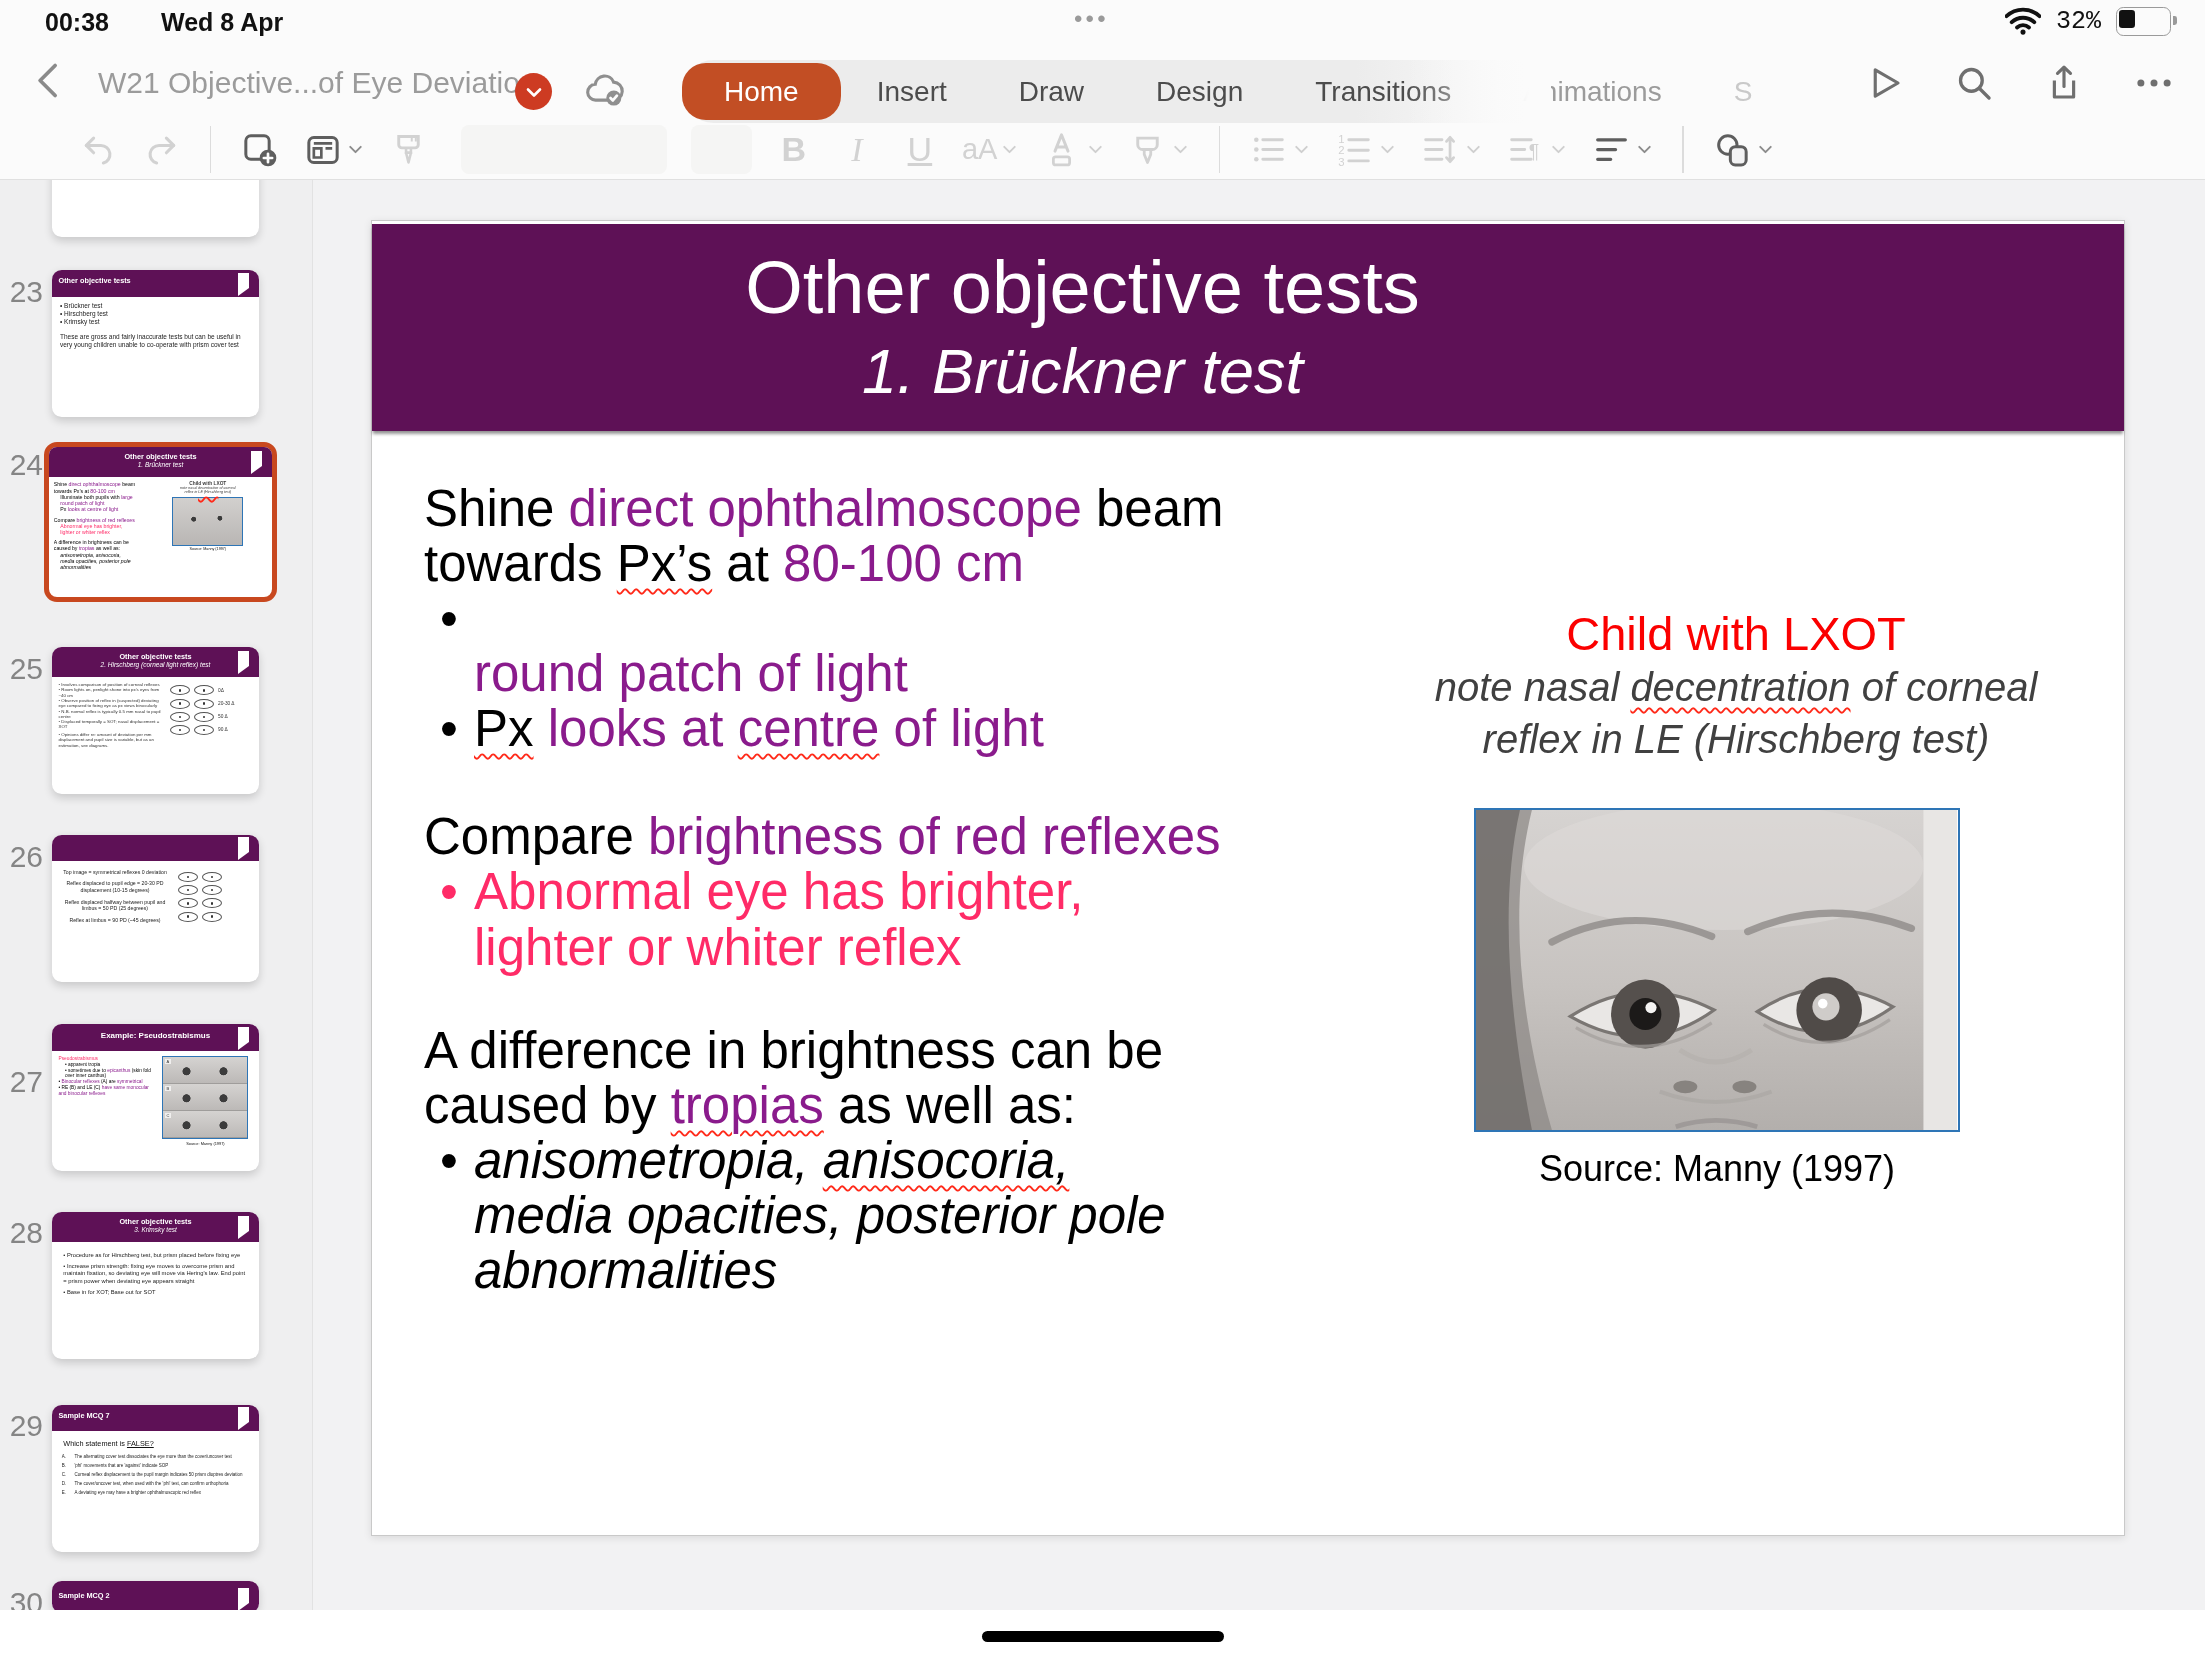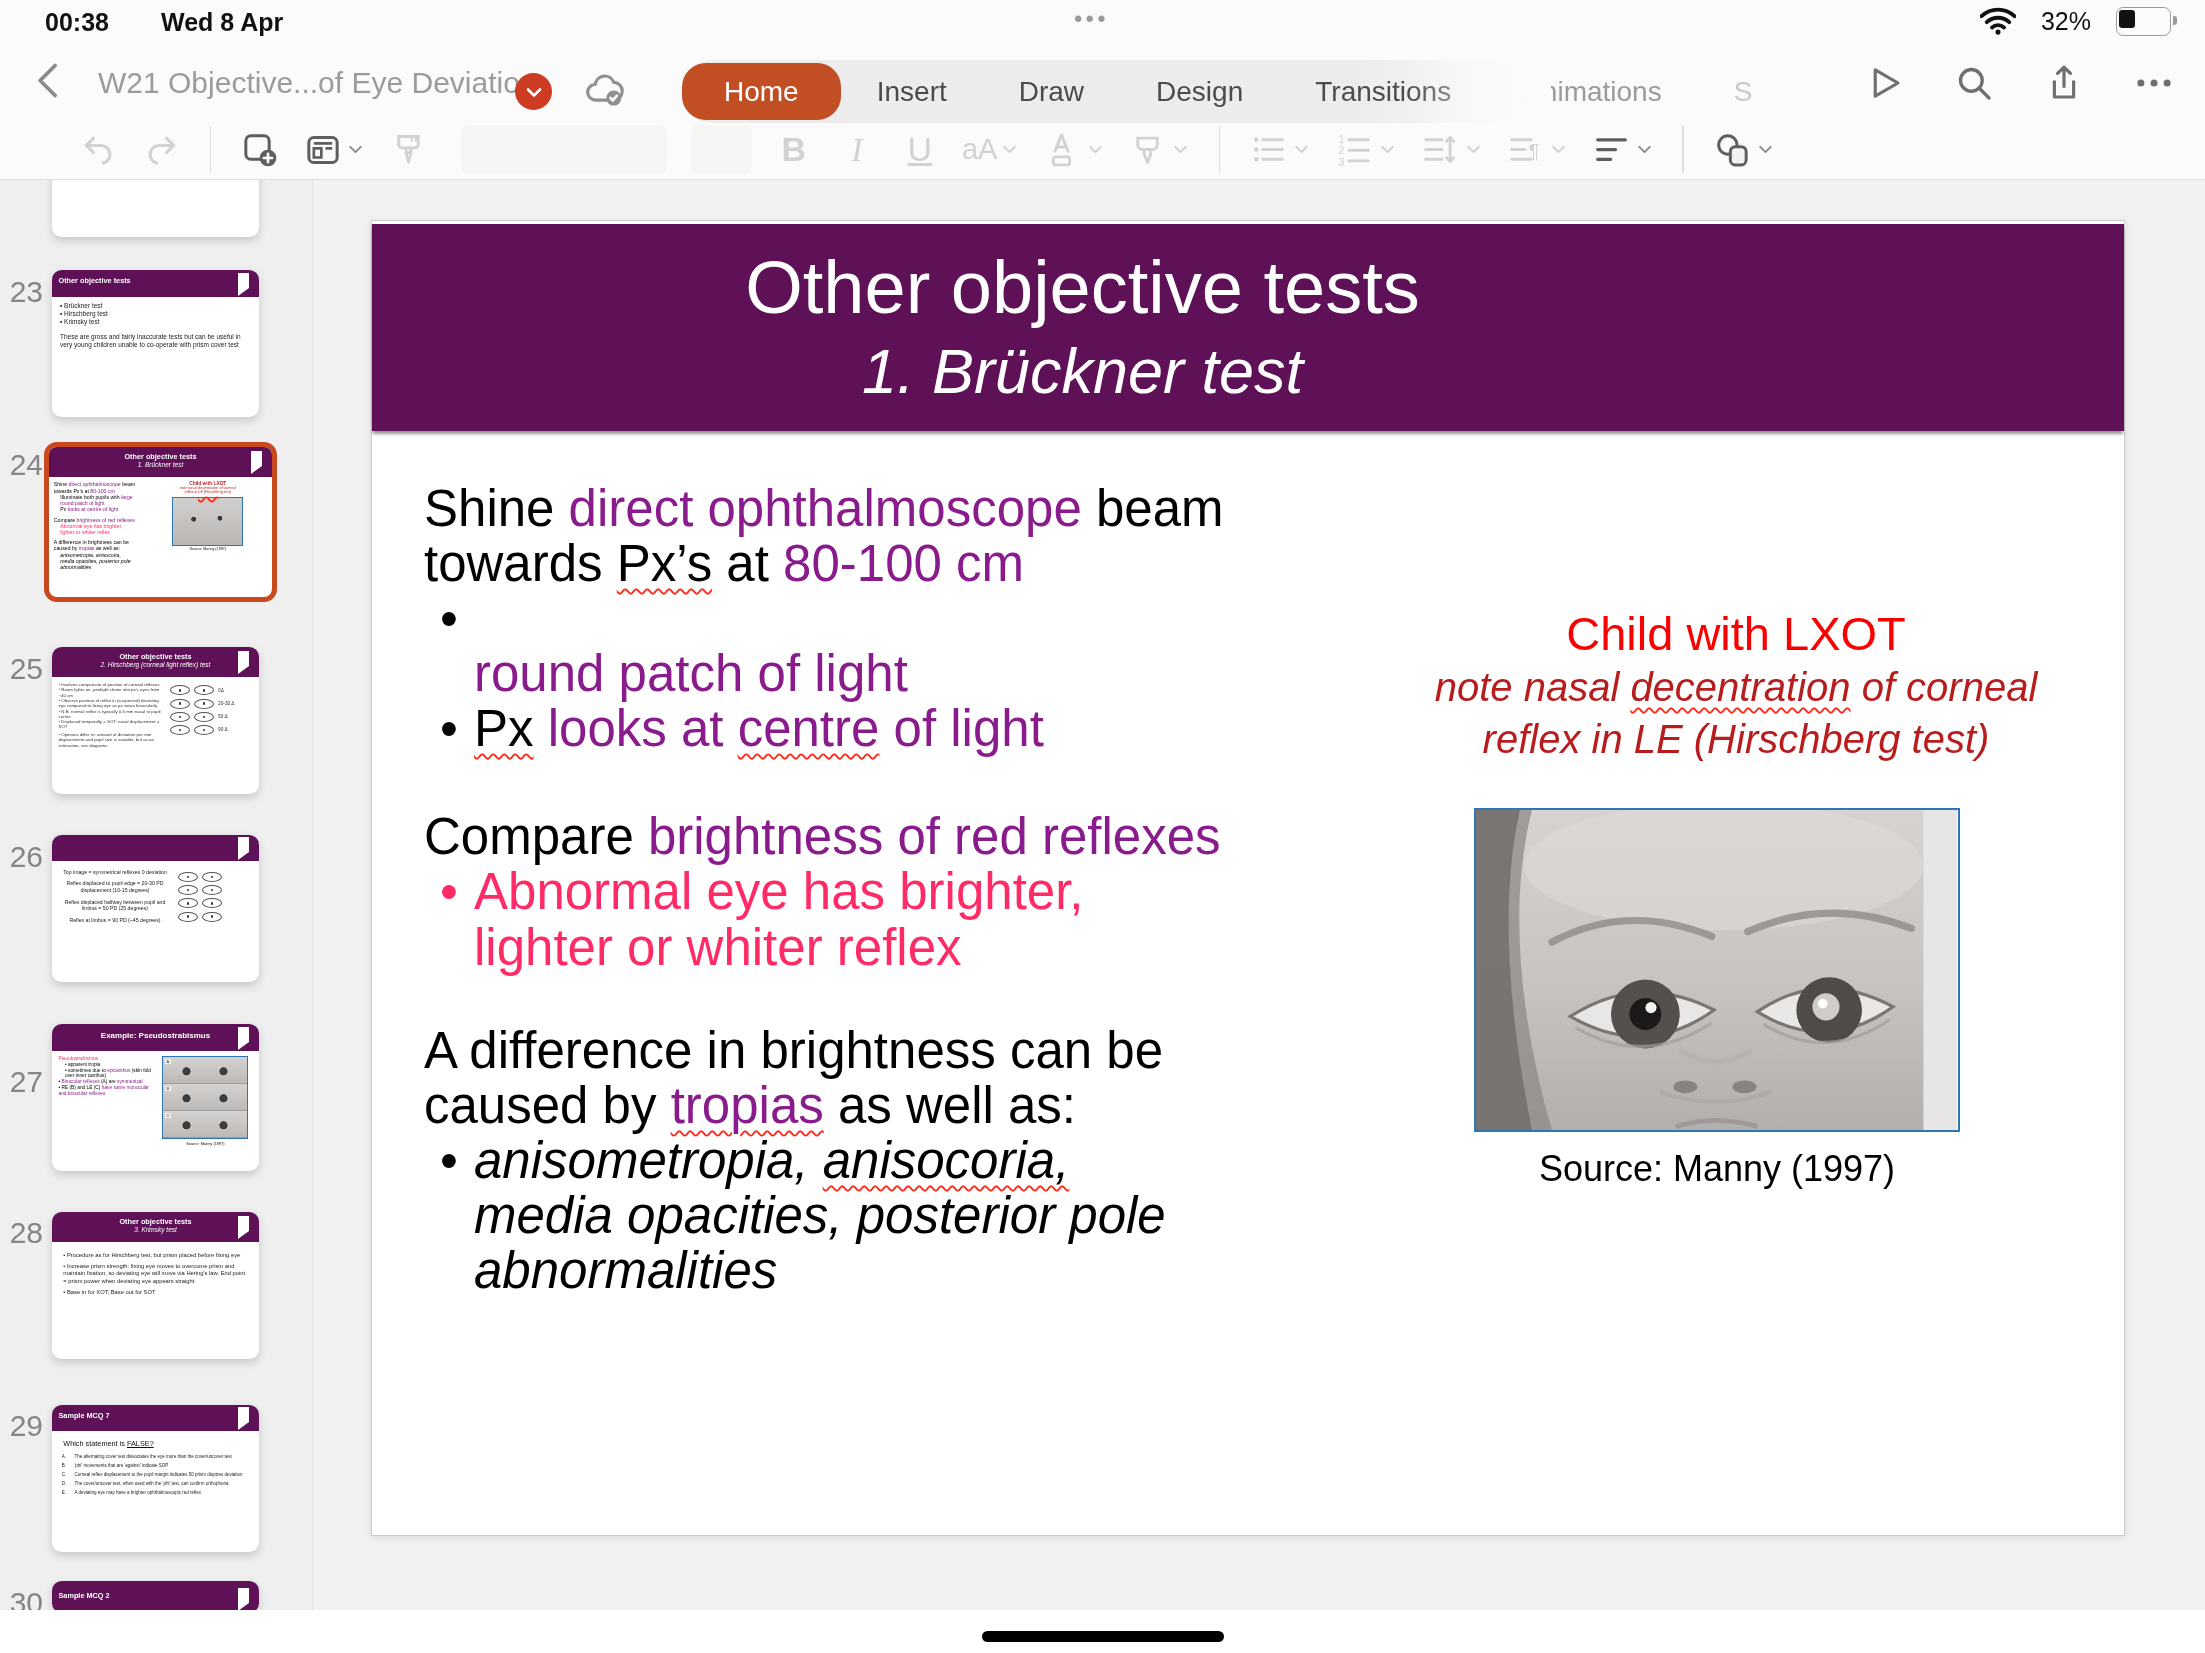--- a/index.html
+++ b/index.html
@@ -3,21 +3,21 @@
 <meta charset="utf-8">
 <style>
   html,body{margin:0;padding:0;background:#fff;font-family:"Liberation Sans",sans-serif;}
   #app{position:relative;width:2205px;height:1653px;overflow:hidden;background:#f2f2f3;}
   
   #chrome{position:absolute;left:0;top:0;width:2205px;height:179px;background:#fbfbfb;border-bottom:0.8px solid #e0e0e0;}
   #statusbar{position:absolute;left:0;top:0;width:100%;height:42px;}
   .st-time{position:absolute;left:45px;top:8px;font-size:25px;font-weight:bold;color:#111;}
   .st-date{position:absolute;left:161px;top:8px;font-size:25px;font-weight:bold;color:#111;}
   .st-dots{position:absolute;left:1074px;top:4.8px;font-size:24px;color:#9a9a9a;letter-spacing:3.2px;}
-  .st-right{position:absolute;right:34px;top:6.5px;display:flex;align-items:center;gap:25px;}
+  .st-right{position:absolute;right:34px;top:6.5px;display:flex;align-items:center;gap:15px;font-family:Liberation Mono, monospace;}
   .st-batt-txt{font-size:25px;color:#111;}
   .batt{position:relative;width:53px;height:27px;border:1.6px solid #9a9a9a;border-radius:7.3px;}
   .batt-fill{position:absolute;left:2.4px;top:2.4px;width:30%;height:18.6px;background:#111;border-radius:3.2px;}
   .batt-nub{position:absolute;right:-6.5px;top:8px;width:3.2px;height:9.7px;background:#9a9a9a;border-radius:0 2.4px 2.4px 0;}
   #titlerow{position:absolute;left:0;top:42px;width:100%;height:77px;}
   .backbtn{position:absolute;left:27.4px;top:16px;width:45px;height:45px;color:#8a8a8a;}
   .doctitle{position:absolute;left:98px;top:24px;font-size:30px;color:#9b9b9b;}
   .sync-dd{position:absolute;left:515px;top:31px;width:37px;height:37px;border-radius:50%;background:#cd3b22;display:flex;align-items:center;justify-content:center;}
   .cloudbtn{position:absolute;left:583px;top:26px;width:44px;height:44px;color:#8f8f8f;}
   .tabswrap{position:absolute;left:682px;top:18px;width:864px;height:63px;border-radius:31.5px;
@@ -87,21 +87,21 @@
   #bodytext{position:absolute;left:52px;top:260px;width:1049px;font-size:51px;color:#000;}
   .bline{white-space:nowrap;line-height:1.08;}
   .bl{display:flex;white-space:nowrap;line-height:1.08;}
   .dot{width:50px;text-align:center;flex:none;}
   .ind{padding-left:50px;}
   .gap{height:53px;}
   .gap2{height:48px;}
   .k{color:#000;}
   .p{color:#8a1b8c;}
   .pink{color:#ff2b67;}
-  .red{color:#b91c1c;}
+  .red{color:#404040;}
   .i{font-style:italic;}
   .u{text-decoration:underline;}
   .sq{text-decoration-line:underline;text-decoration-style:wavy;text-decoration-color:#ff2a1a;text-decoration-thickness:2px;text-underline-offset:7.3px;}
   #rightcol{position:absolute;left:1049px;top:386px;width:630px;text-align:center;}
   .rc-head{font-size:47px;color:#fb0000;line-height:1.15;}
   .rc-line{font-size:40px;color:#fb0000;font-style:italic;line-height:1.3;}
   .rc-line .sq{text-underline-offset:5.7px;}
   #photo{position:absolute;left:1102px;top:587px;width:486px;height:324px;border:2.4px solid #2e75b6;box-sizing:border-box;}
   #photocap{position:absolute;left:1102px;top:927px;width:486px;text-align:center;font-size:36px;color:#000;}
   #homestrip{position:absolute;left:0;top:1610px;width:2205px;height:43px;background:#fff;}

